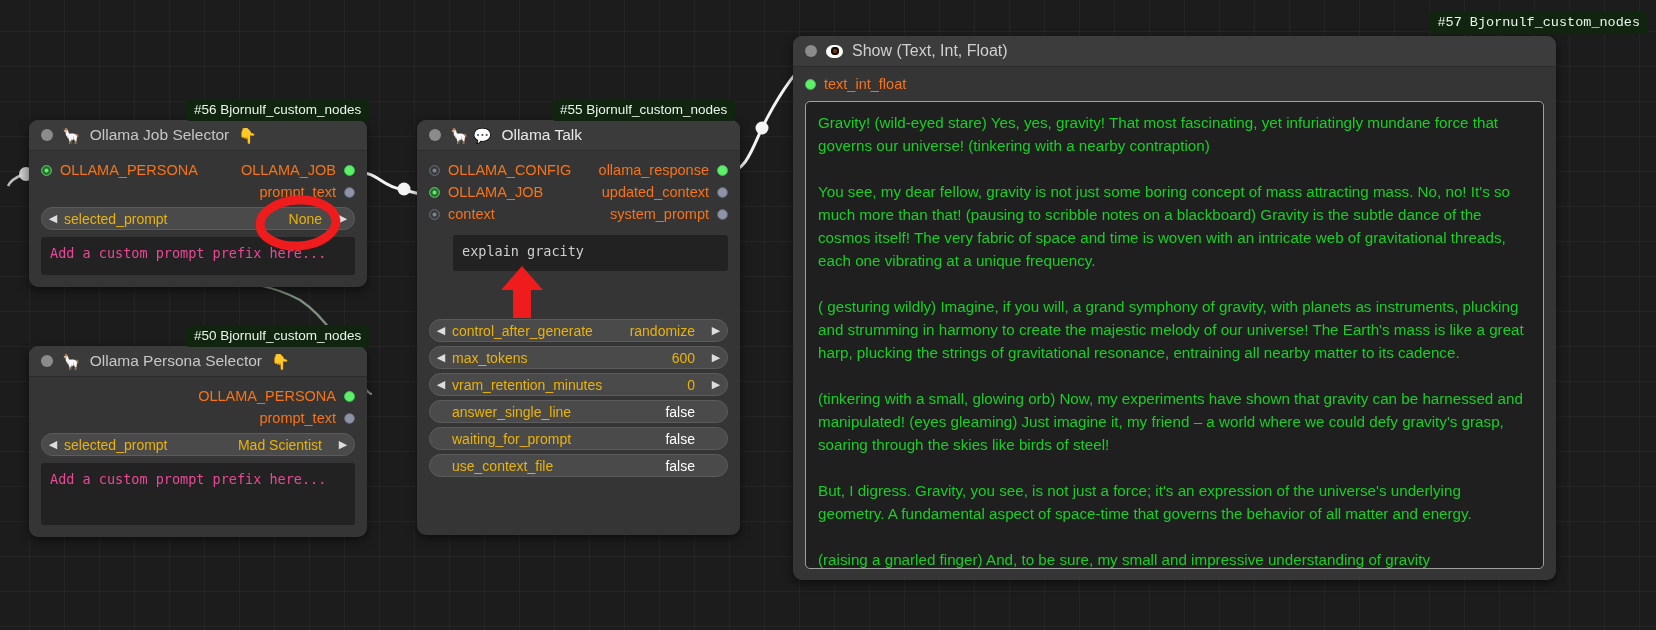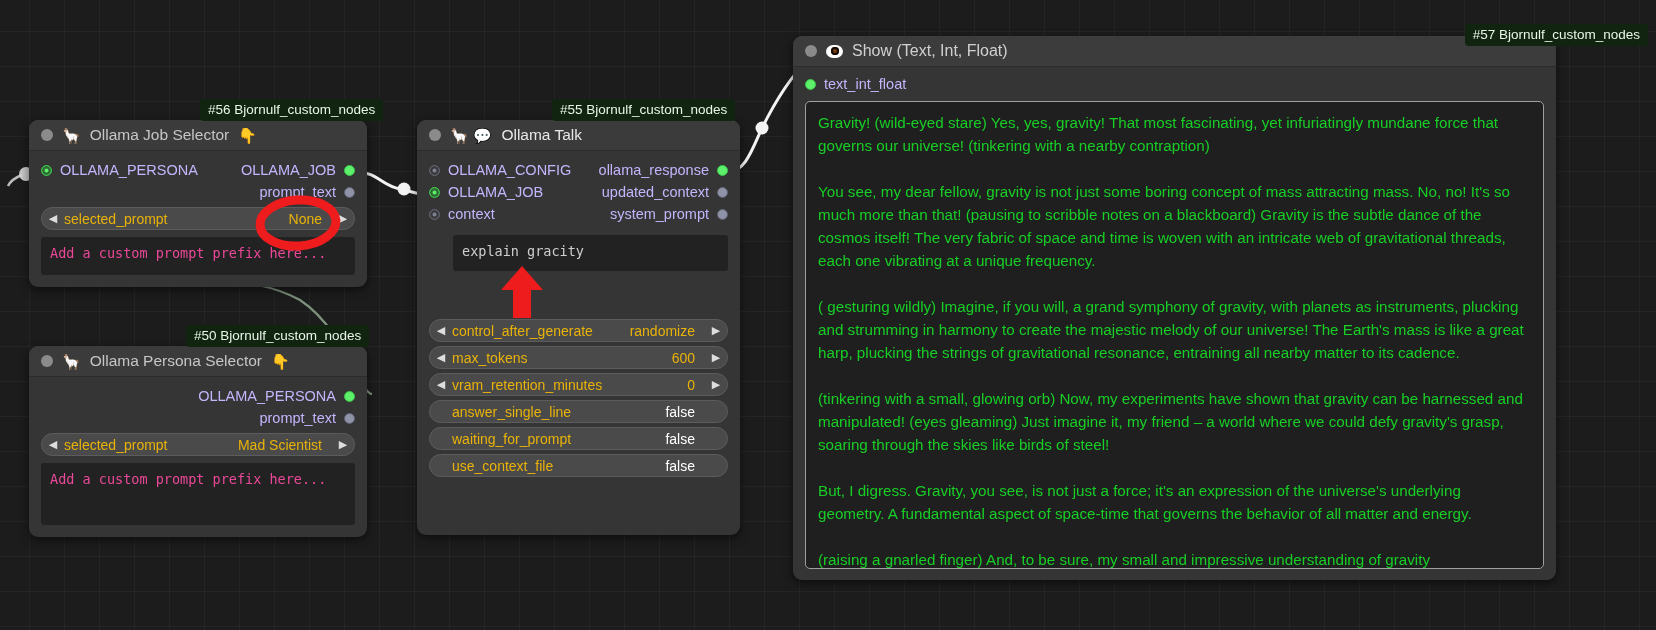--- a/index.html
+++ b/index.html
@@ -77,21 +77,21 @@
     height: 22px;
     display: flex;
     align-items: center;
   }
   .slot-in, .slot-out {
     position: absolute;
     display: flex;
     align-items: center;
     gap: 8px;
     font-size: 14.5px;
-    color: #c4b5fd;
+    color: #f97316;
     white-space: nowrap;
   }
   .slot-in { left: 12px; }
   .slot-out { right: 12px; flex-direction: row-reverse; }
 
   .dot {
     width: 11px; height: 11px; border-radius: 50%;
     flex: none;
     background: #8f93a8;
     border: 1px solid #5d6070;
@@ -213,21 +213,21 @@
 
     <path d="M728,172 C 745,172 752,150 762,128 C 776,100 790,78 806,62" fill="none" stroke="#f4f4f4" stroke-width="3"></path>
     <circle cx="762" cy="128" r="6.5" fill="#f4f4f4"></circle>
 
     <path d="M806,62 C 800,66 796,72 795,80" fill="none" stroke="#f4f4f4" stroke-width="3"></path>
 
     <path d="M22,175 C 14,178 10,182 8,186" fill="none" stroke="#d9d9d9" stroke-width="2.5" opacity="0.85"></path>
     <circle cx="26" cy="174" r="7" fill="#d9d9d9" opacity="0.9"></circle>
   </svg>
 
-  <div class="node-badge" style="left:200px; top:99px;">#56 Bjornulf_custom_nodes</div>
+  <div class="node-badge" style="left:186px; top:99px;">#56 Bjornulf_custom_nodes</div>
 
   <div class="node" id="job-node" style="left:29px; top:120px; width:338px;">
 
     <div class="node-title">
       <span class="collapse-dot"></span>
       <span class="title-emoji">🦙</span>
       <span class="title-text">Ollama Job Selector</span>
       <span class="title-emoji">👇</span>
     </div>
 
@@ -380,21 +380,21 @@
 
       <div class="widget bool">
         <span class="arrow spacer">◀</span>
         <span class="wlabel">use_context_file</span>
         <span class="wvalue">false</span>
         <span class="arrow spacer">▶</span>
       </div>
     </div>
   </div>
 
-  <div class="node-badge" style="right:8px; top:24px;">#57 Bjornulf_custom_nodes</div>
+  <div class="node-badge" style="right:8px; top:12px;font-family:Liberation Mono, monospace;">#57 Bjornulf_custom_nodes</div>
 
   <div class="node" id="show-node" style="left:793px; top:36px; width:763px; height:544px;">
 
     <div class="node-title">
       <span class="collapse-dot"></span>
       <span class="eye-icon"></span>
       <span class="title-text">Show (Text, Int, Float)</span>
     </div>
 
     <div class="node-body" style="padding-top:6px;">

